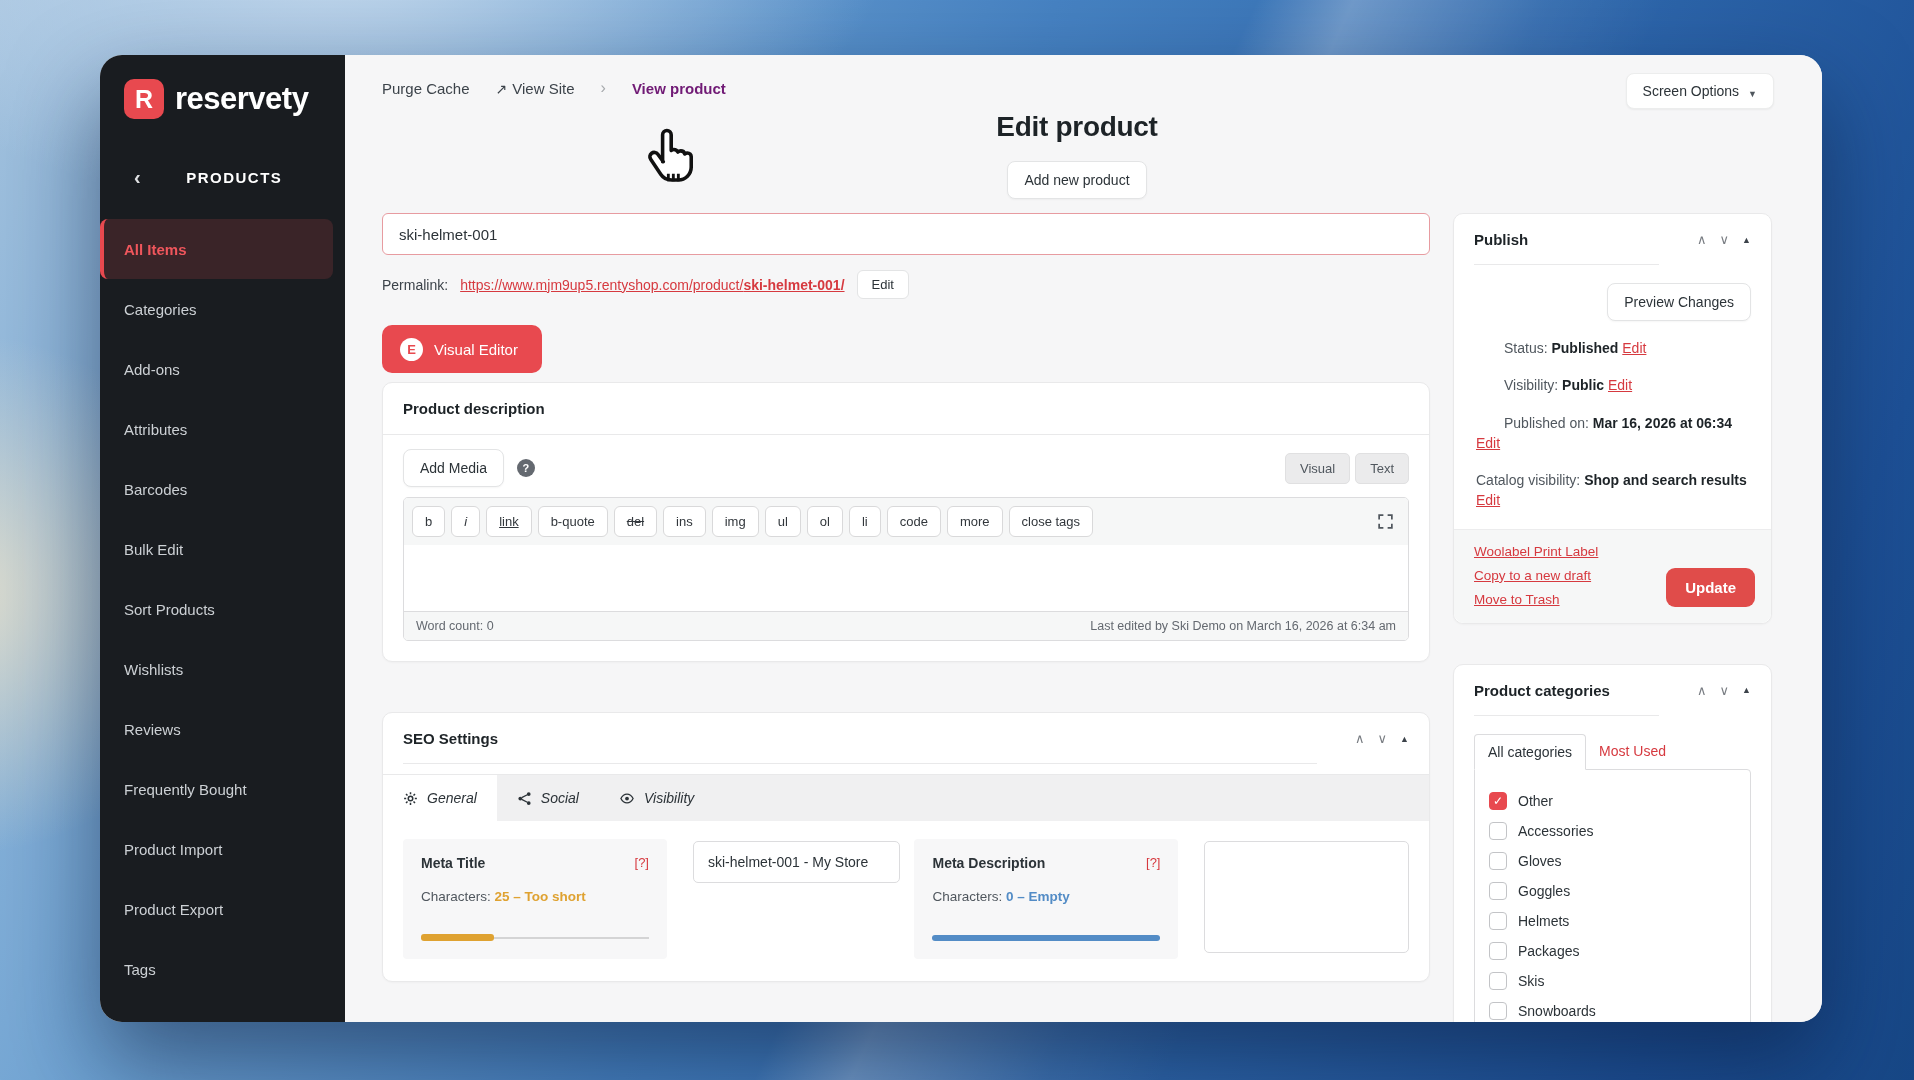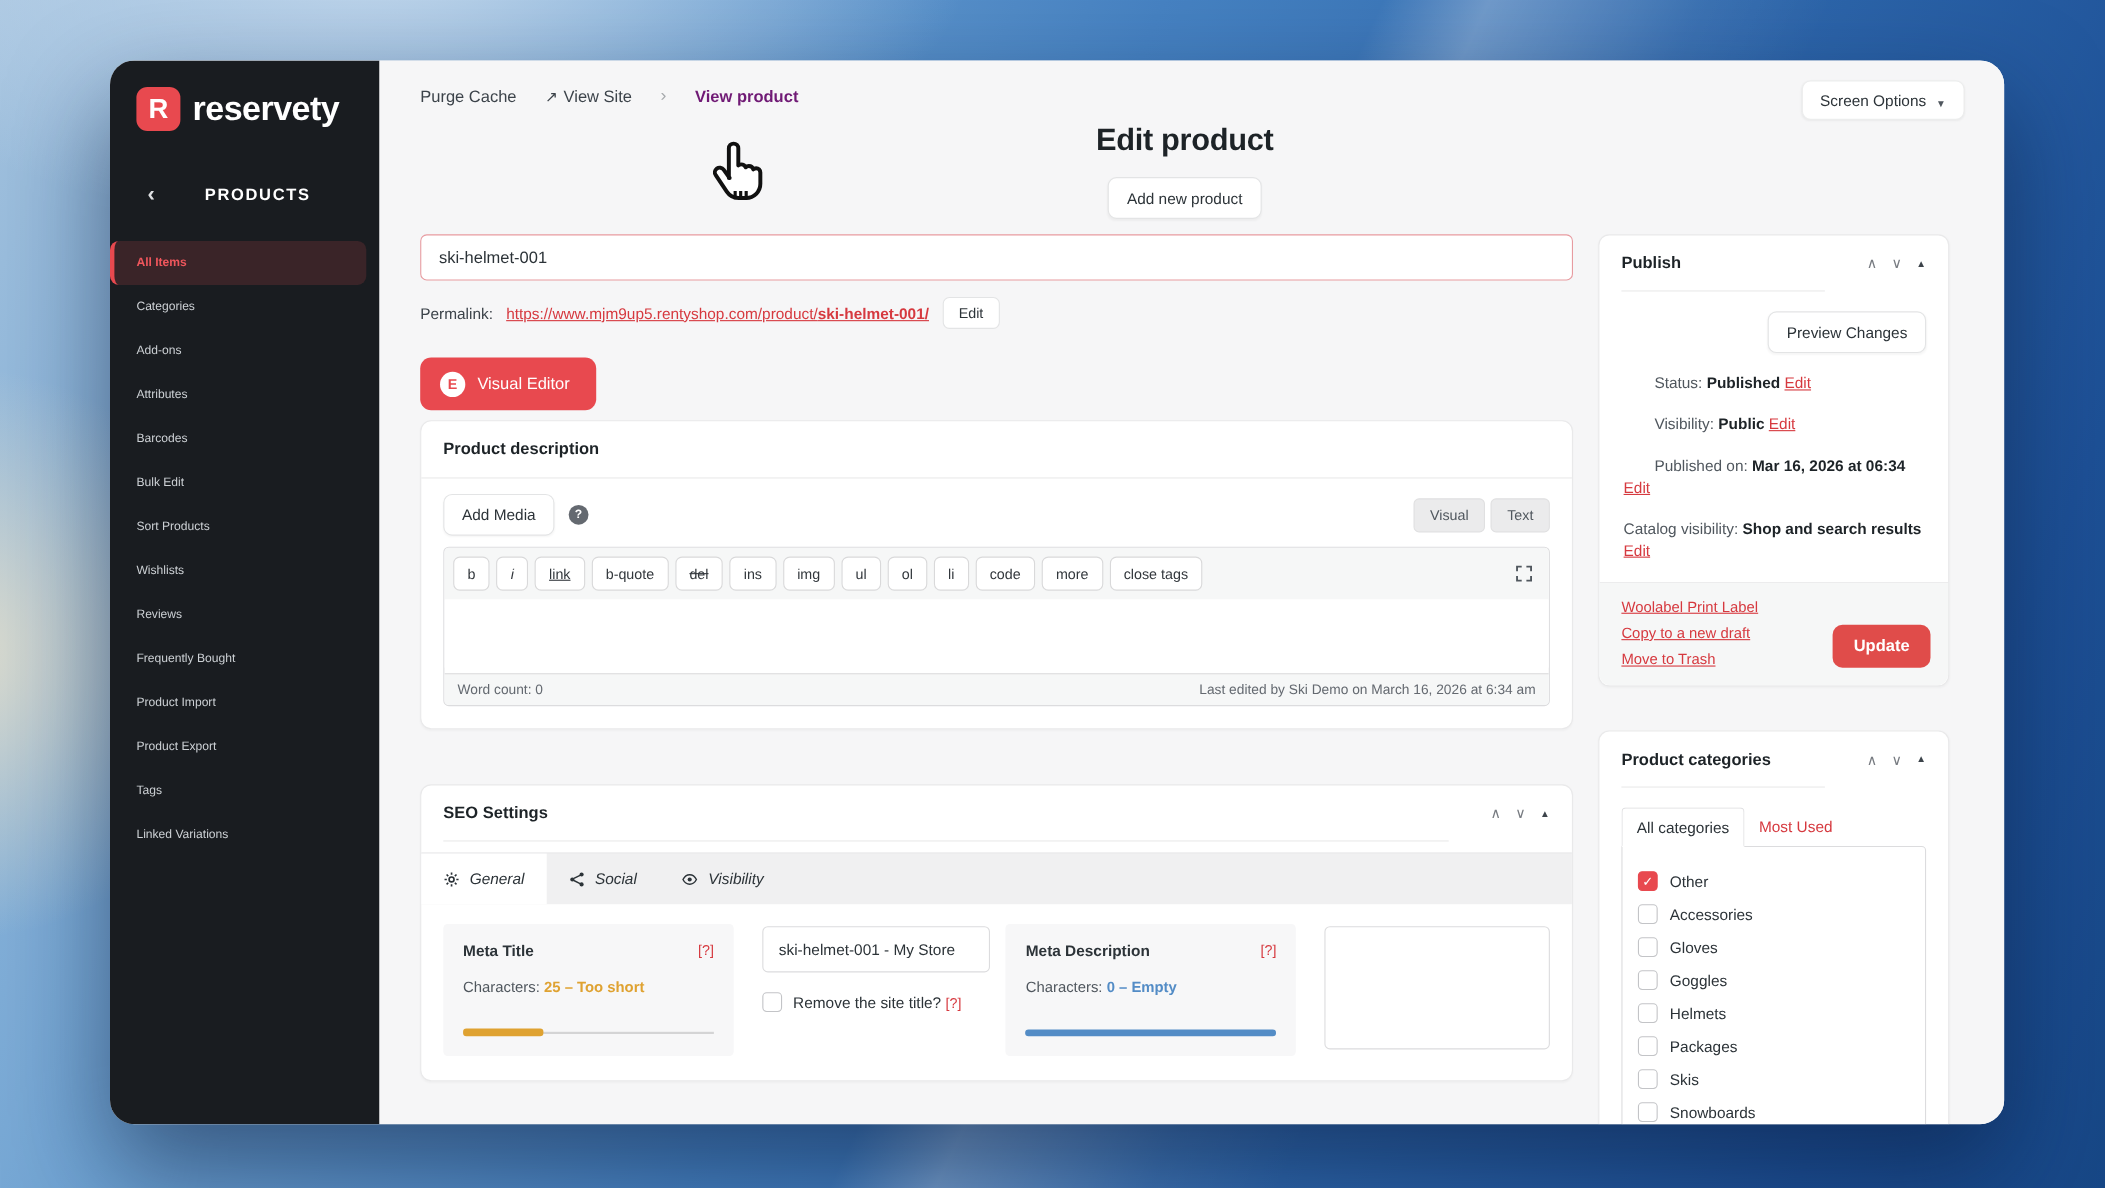--- a/index.html
+++ b/index.html
@@ -23,35 +23,35 @@
   .sidebar { width:245px; flex-shrink:0; background:#191c20; padding-top:24px; }
   .logo-row { display:flex; align-items:center; gap:11px; padding-left:24px; }
   .logo-mark { width:40px; height:40px; background:#e8494f; border-radius:10px;
     display:flex; align-items:center; justify-content:center;
     color:#fff; font-weight:700; font-size:25px; }
   .logo-text { color:#fff; font-size:31px; font-weight:700; letter-spacing:-.5px; }
   .products-header { margin-top:48px; display:flex; align-items:center; padding-left:34px;
     color:#fff; font-weight:700; font-size:15px; letter-spacing:1.5px; }
   .collapse { color:#dfe1e3; font-size:20px; font-weight:700; cursor:pointer; margin-right:44px; line-height:1; }
   .nav { margin-top:32px; display:flex; flex-direction:column; }
-  .nav-item { height:40px; display:flex; align-items:center; padding-left:24px;
-    color:#ccd0d4; font-size:11px; cursor:pointer; }
+  .nav-item { height:60px; display:flex; align-items:center; padding-left:24px;
+    color:#ccd0d4; font-size:15px; cursor:pointer; }
   .nav-item.active {
     background:#3a2428; color:#ef565c; font-weight:600;
     border-left:4px solid #e8494f; padding-left:20px;
     border-radius:8px; margin-right:12px;
   }
   
   .content { flex:1; position:relative; padding:24px 50px 0 37px; background:#f6f6f7; overflow:hidden; }
   .topbar { display:flex; align-items:center; gap:26px; font-size:15px; color:#3c434a; }
   .topbar a { text-decoration:none; color:#3c434a; cursor:pointer; }
   .topbar .sep { color:#a7aaad; font-size:16px; }
   .topbar .red { color:#701a75; font-weight:700; }
   .ext-arrow { margin-right:5px; font-size:14px; }
-  .screen-options { position:absolute; top:18px; right:36px; background:#fff;
+  .screen-options { position:absolute; top:18px; right:48px; background:#fff;
     border:1px solid #eceded; border-radius:8px; padding:9px 16px; font-size:14px; color:#2c3338;
     box-shadow:0 1px 2px rgba(0,0,0,.05); cursor:pointer; display:flex; align-items:flex-end; gap:9px; }
   .screen-options .caret { font-size:9px; color:#50575e; }
   .page-head { display:flex; align-items:center; margin-top:14px; gap:18px;flex-direction:column; }
   .page-head h1 { font-size:28px; font-weight:700; color:#1d2327; letter-spacing:-.3px; }
   .btn-light { background:#fff; border:1px solid #e3e4e5; border-radius:8px; padding:10px 16px;
     font-size:14px; color:#2c3338; cursor:pointer; box-shadow:0 1px 2px rgba(0,0,0,.04);
     font-family:inherit; }
   .hand-cursor { position:absolute; left:296px; top:72px; z-index:30; pointer-events:none; }
   
@@ -323,24 +323,20 @@
                   <span>Characters:</span>
                   <span class="warn">25 – Too short</span>
                 </div>
                 <div class="bar-wrap">
                   <div class="bar-track"></div>
                   <div class="bar-fill orange" style="width:32%"></div>
                 </div>
               </div>
               <div class="seo-field-cell">
                 <input class="meta-input" type="text" value="ski-helmet-001 - My Store" style="">
-                <div class="checkbox-row">
-                  <span class="checkbox"></span>
-                  <span><span>Remove the site title?</span> <a class="help-link">[?]</a></span>
-                </div>
               </div>
             </div>
 
             <div class="seo-row">
               <div class="seo-label-cell">
                 <div class="label-line">
                   <span class="meta-label">Meta Description</span>
                   <a class="help-link">[?]</a>
                 </div>
                 <div class="chars-line">

